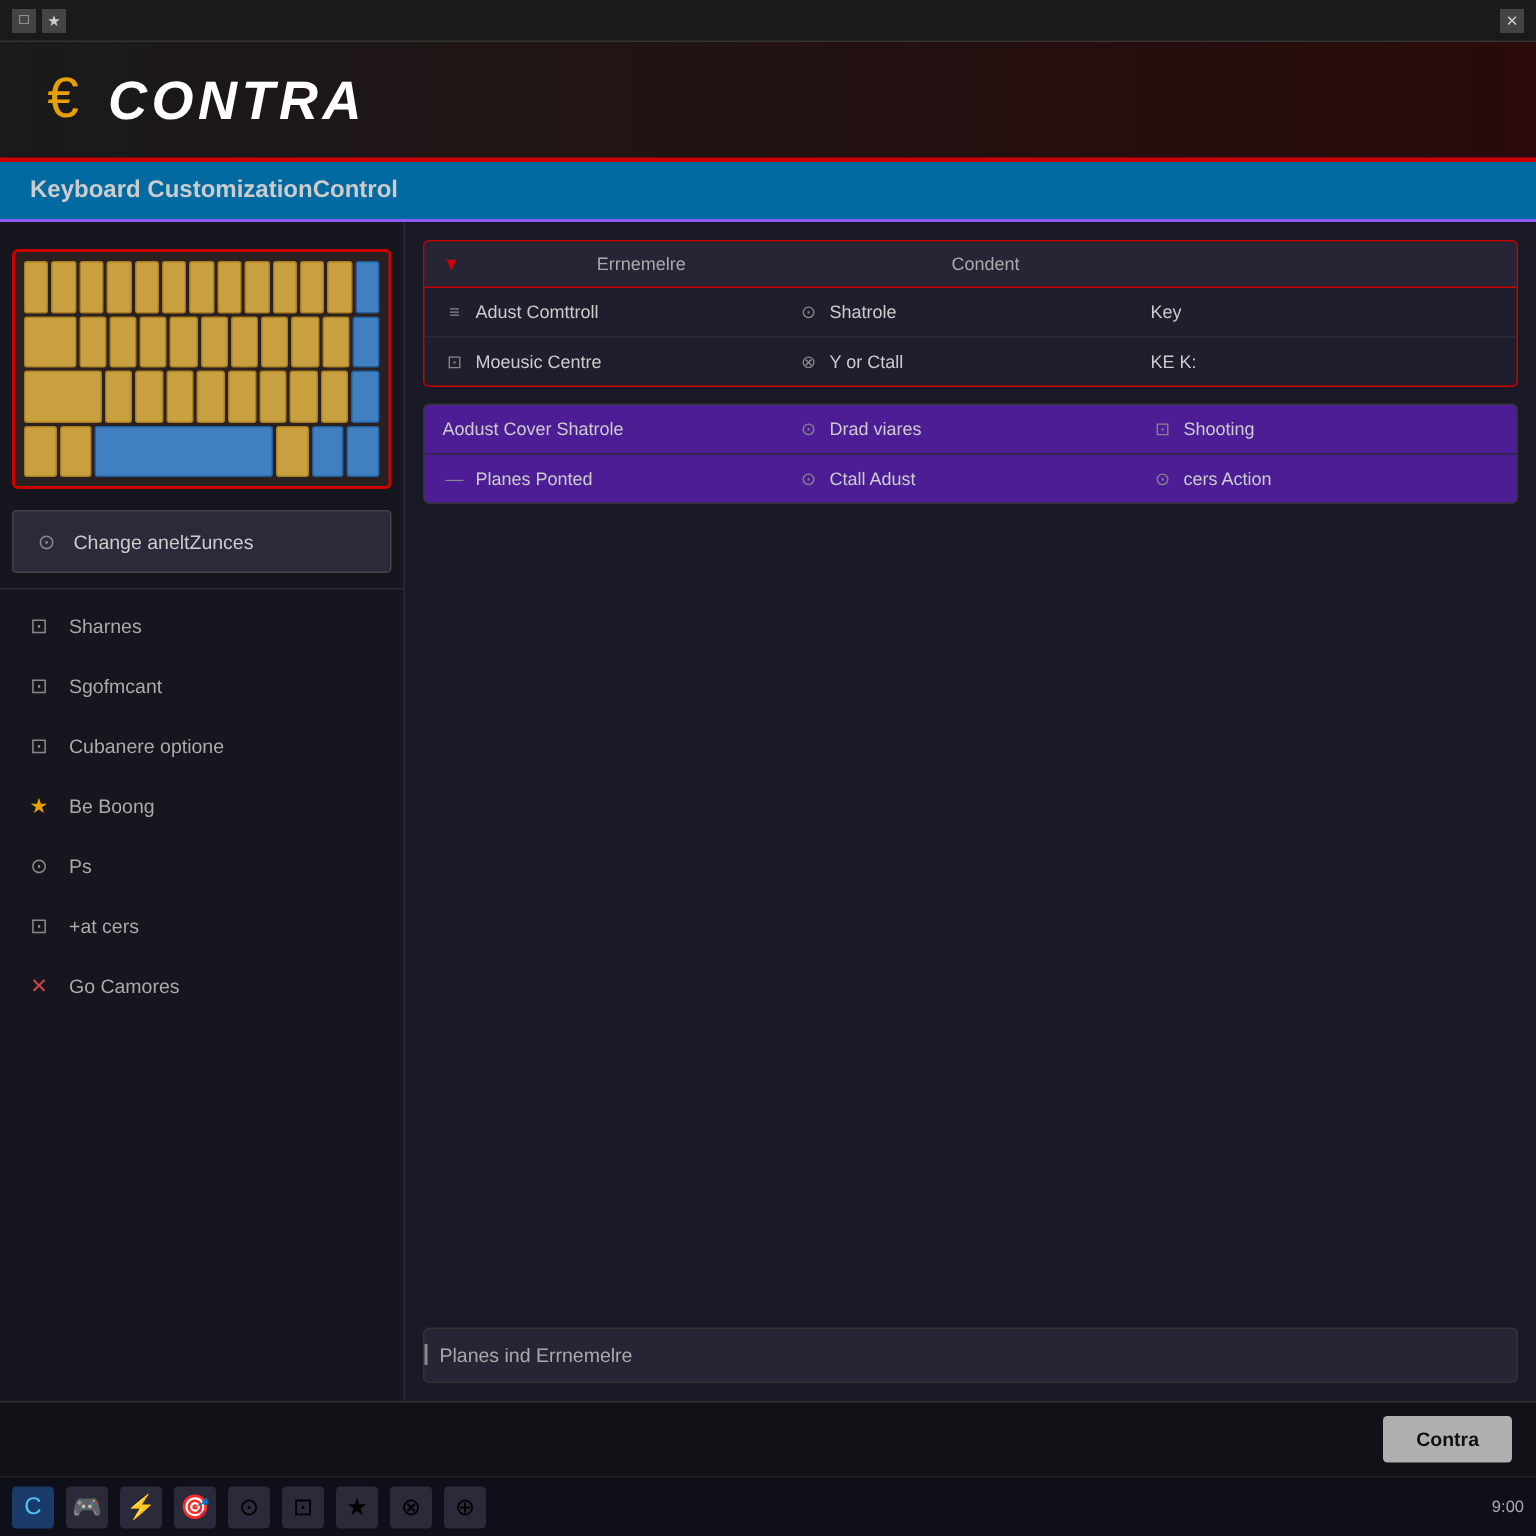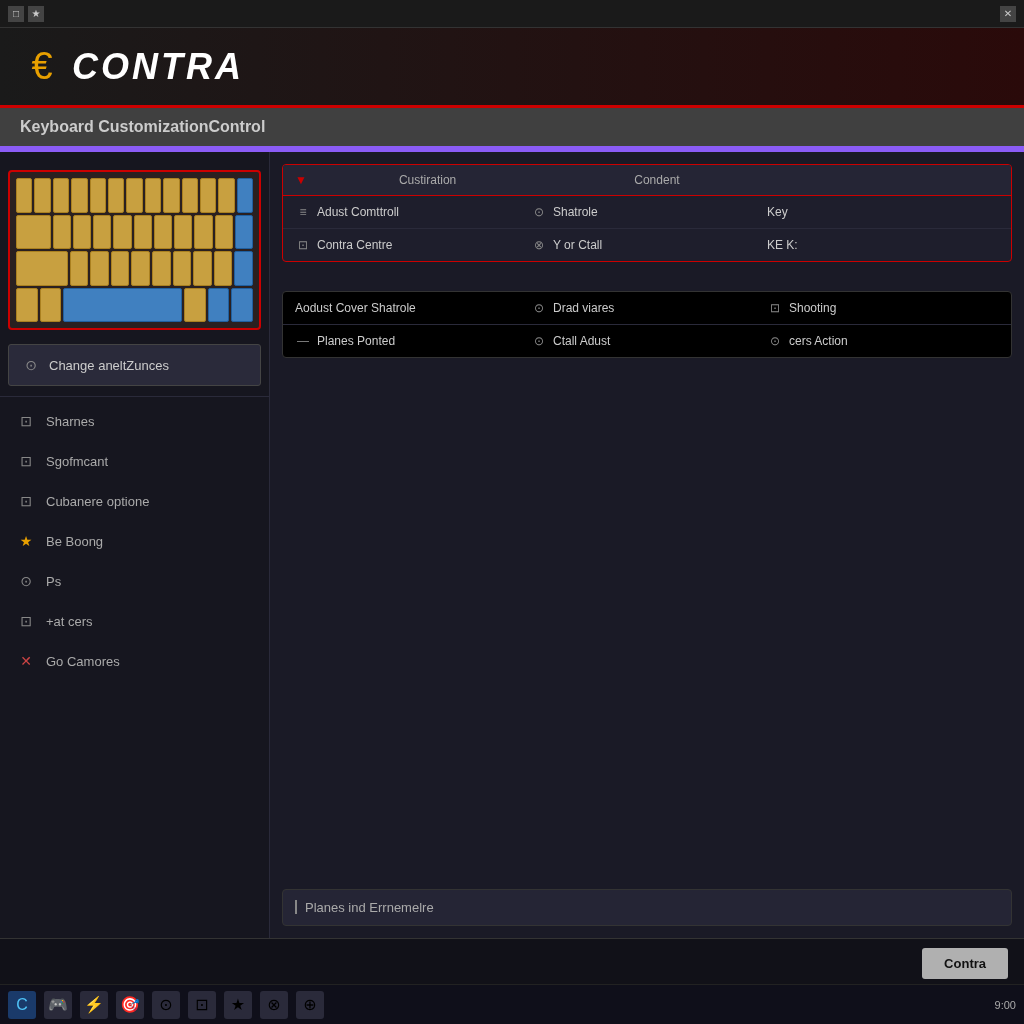--- a/index.html
+++ b/index.html
@@ -71,23 +71,23 @@
     .logo-text {
       font-size: 36px;
       font-weight: 900;
       color: #ffffff;
       letter-spacing: 3px;
       font-style: italic;
     }
 
     
     .page-title-bar {
-      background: #404040;
+      background: #0369a1;
       padding: 10px 20px;
-      border-bottom: 6px solid #8b5cf6;
+      border-bottom: 2px solid #8b5cf6;
     }
     .page-title {
       font-size: 16px;
       color: #cccccc;
       font-weight: 600;
     }
 
     
     .main-content {
       display: flex;
@@ -240,31 +240,31 @@
       height: 16px;
       display: flex;
       align-items: center;
       justify-content: center;
       font-size: 12px;
       color: #888;
     }
 
     
     .table-section-secondary {
-      background: #000000;
+      background: #4c1d95;
       border: 1px solid #333;
       border-radius: 4px;
       overflow: hidden;
-      margin-top: 21px;
+      margin-top: 3px;
     }
 
     
     .bottom-section {
       background: #252535;
-      padding: 10px 12px;
+      padding: 10px 0;
       border: 1px solid #333;
       border-radius: 4px;
       color: #aaaaaa;
       font-size: 13px;
       display: flex;
       align-items: flex-start;
       gap: 8px;
     }
     .bottom-separator {
       width: 2px;
@@ -447,21 +447,21 @@
     </div>
 
   </div>
 
   <div class="content-area">
 
     <div class="table-section">
 
       <div class="table-header">
         <span class="table-header-arrow">▼</span>
-        <span class="table-header-col">Custiration</span>
+        <span class="table-header-col">Errnemelre</span>
         <span class="table-header-col">Condent</span>
         <span class="table-header-col"></span>
       </div>
 
       <div class="table-row-item">
         <div class="table-cell">
           <span class="table-cell-icon">≡</span>
           <span>Adust Comttroll</span>
         </div>
         <div class="table-cell">
@@ -469,21 +469,21 @@
           <span>Shatrole</span>
         </div>
         <div class="table-cell">
           <span>Key</span>
         </div>
       </div>
 
       <div class="table-row-item">
         <div class="table-cell">
           <span class="table-cell-icon">⊡</span>
-          <span>Contra Centre</span>
+          <span>Moeusic Centre</span>
         </div>
         <div class="table-cell">
           <span class="table-cell-icon">⊗</span>
           <span>Y or Ctall</span>
         </div>
         <div class="table-cell">
           <span>KE K:</span>
         </div>
       </div>
     </div>

